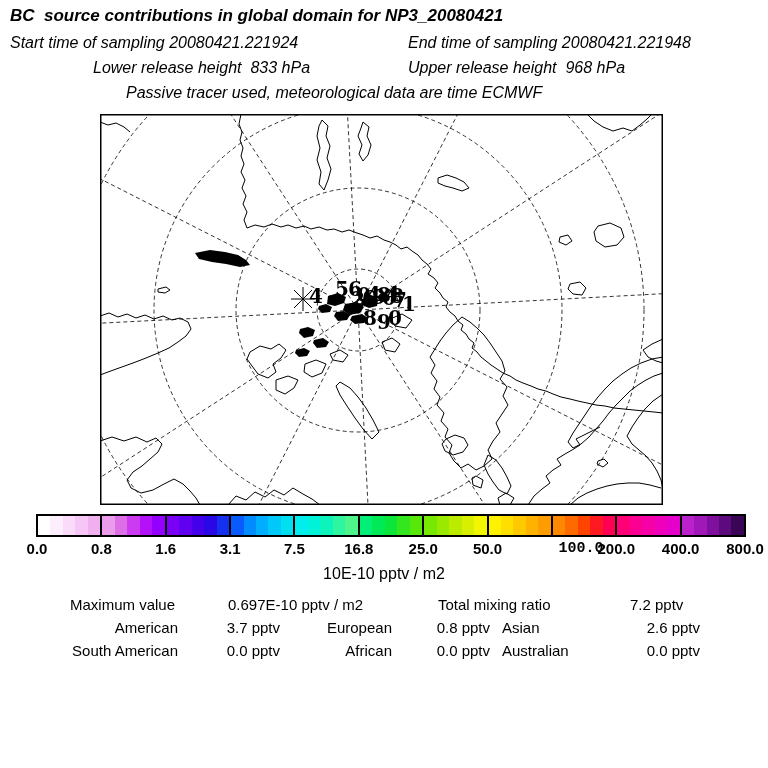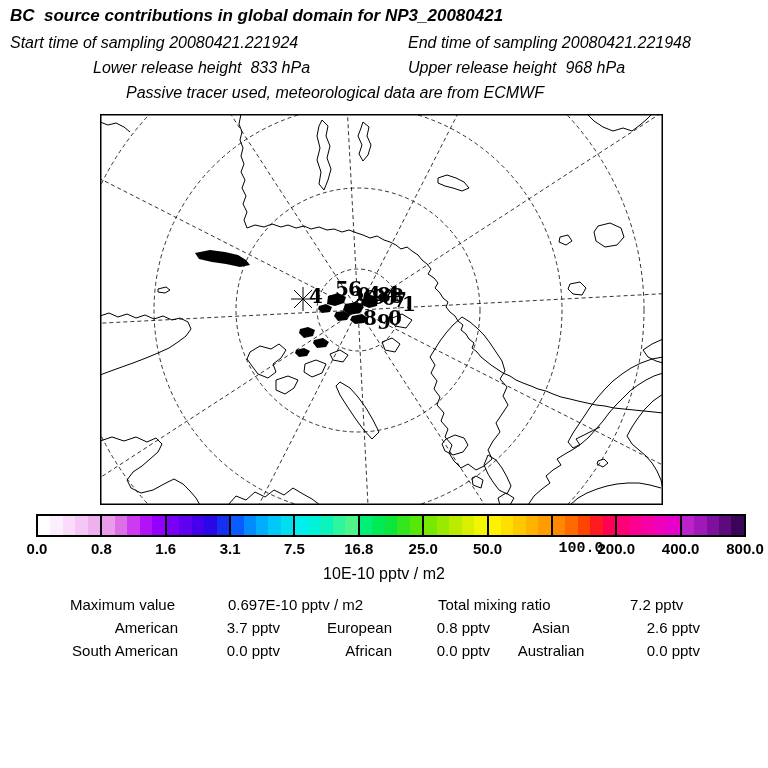--- a/index.html
+++ b/index.html
@@ -16,32 +16,32 @@
   .cb-cell{flex:1 1 0;}
   .tick{position:absolute;top:540px;font-size:15px;font-weight:bold;transform:translateX(-50%);white-space:pre;}
   #units{position:absolute;left:0;top:565px;width:768px;text-align:center;font-size:16px;}
   
   .srow{position:absolute;left:0;top:0;width:612px;height:18px;font-size:15px;}
   .srow span{position:absolute;white-space:pre;}
   .c0{left:40px;width:138px;text-align:right;}
   .c1{left:190px;width:90px;text-align:right;}
   .c2{left:292px;width:100px;text-align:right;}
   .c3{left:402px;width:88px;text-align:right;}
-  .c4{left:502px;width:98px;text-align:center;}
+  .c4{left:502px;width:98px;text-align:left;}
   .c5{left:602px;width:98px;text-align:right;}
 </style>
 </head>
 <body>
 
 <div class="abs title" style="left:10px;top:6px;">BC  source contributions in global domain for NP3_20080421</div>
 <div class="abs hline" style="left:10px;top:34px;">Start time of sampling 20080421.221924</div>
 <div class="abs hline" style="left:408px;top:34px;">End time of sampling 20080421.221948</div>
 <div class="abs hline" style="left:93px;top:59px;">Lower release height  833 hPa</div>
 <div class="abs hline" style="left:408px;top:59px;">Upper release height  968 hPa</div>
-<div class="abs hline" style="left:126px;top:84px;">Passive tracer used, meteorological data are from ECMWF</div>
+<div class="abs hline" style="left:126px;top:84px;">Passive tracer used, meteorological data are time ECMWF</div>
 
 <div id="mapbox">
 <svg width="563" height="391" viewBox="0 0 563 391" xmlns="http://www.w3.org/2000/svg">
   <defs>
         <clipPath id="mclip">
           <rect x="0" y="0" width="563" height="391"></rect>
         </clipPath>
       </defs>
   <rect x="0.75" y="0.75" width="561.5" height="389.5" fill="none" stroke="#000" stroke-width="1.5"></rect>
   <g clip-path="url(#mclip)">

